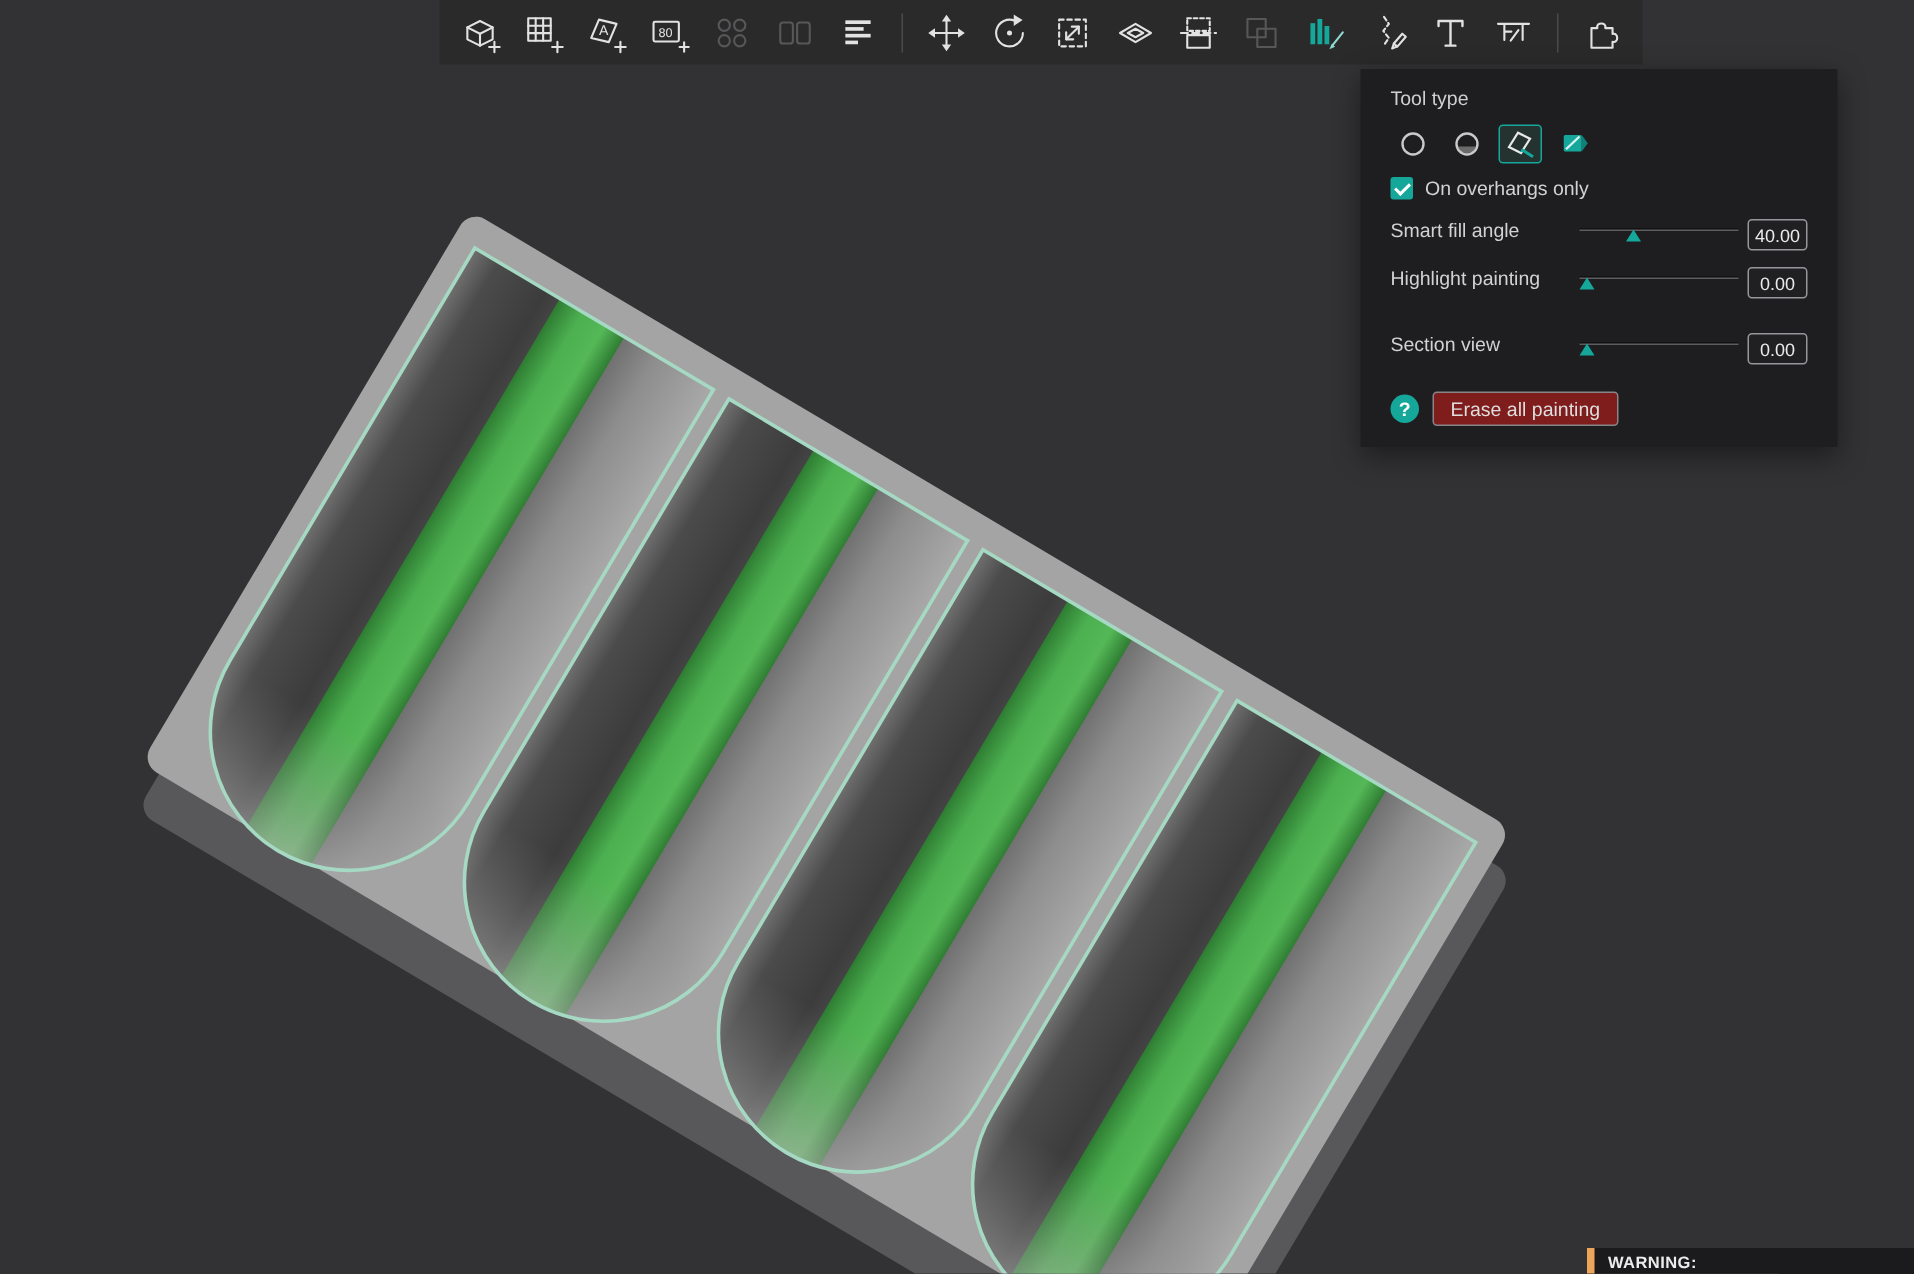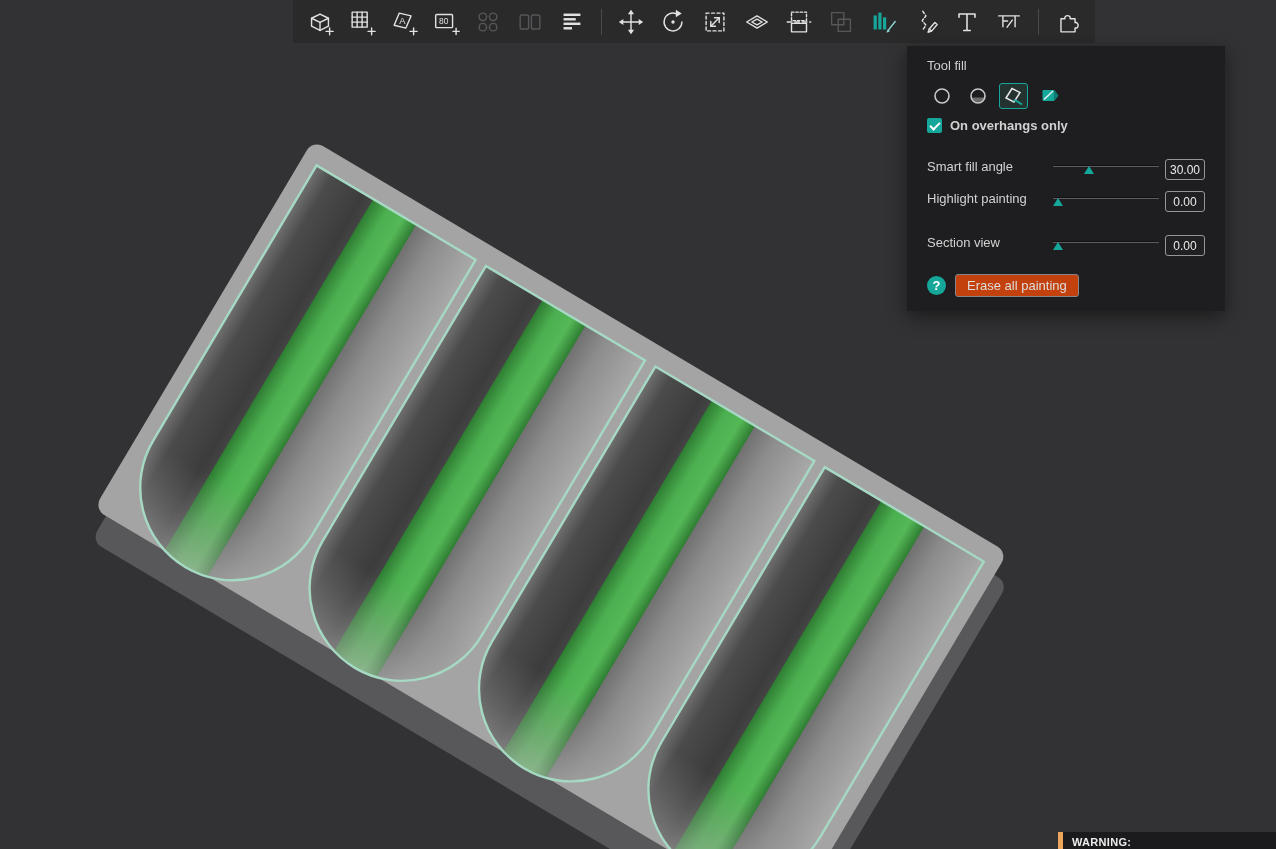--- a/index.html
+++ b/index.html
@@ -26,37 +26,37 @@
   .panel{
     position:absolute;left:907px;top:46px;width:318px;box-sizing:border-box;
     background:#1e1e20;padding:12px 20px 14px;z-index:6;
     box-shadow:0 6px 18px rgba(0,0,0,.45);color:#d2d2d2;font-size:13px;
   }
   .panel-title{color:#cfcfcf;margin-bottom:10px;}
   .tools{display:flex;gap:7px;margin-bottom:9px;}
   .tool{width:27px;height:24px;display:grid;place-items:center;border:1px solid transparent;border-radius:3px;color:#c9c9c9;}
   .tool svg{display:block;}
   .tool.selected{border-color:#16a79b;background:#243230;}
-  .check-row{display:flex;align-items:center;gap:8px;margin-top:8px;margin-bottom:26px;font-weight:bold;}
+  .check-row{display:flex;align-items:center;gap:8px;margin-top:8px;margin-bottom:13px;}
   .checkbox{position:relative;width:15px;height:15px;background:#16a79b;border-radius:2px;flex:none;}
   .checkbox::after{content:"";position:absolute;left:3px;top:3.6px;width:8px;height:4px;
     border-left:2px solid #fff;border-bottom:2px solid #fff;transform:rotate(-45deg);}
   .row{display:flex;align-items:flex-start;margin-bottom:11px;}
   .row.gap-top{margin-top:23px;}
   .row .lbl{width:120px;flex:none;color:#d2d2d2;}
   .slider{position:relative;flex:1;height:15px;margin:0 6px;}
   .track{position:absolute;left:0;right:0;top:6px;height:1px;background:#121214;border-bottom:1px solid #5d5d60;}
   .thumb{position:absolute;top:7px;width:0;height:0;
     border-left:5px solid transparent;border-right:5px solid transparent;border-bottom:8px solid #16a79b;}
   .valbox{width:38px;height:19px;flex:none;border:1px solid #96969a;border-radius:3px;background:#202022;
     color:#eaeaea;font-size:12px;display:grid;place-items:center;}
   .bottom-row{display:flex;align-items:center;gap:9px;margin-top:18px;}
   .help{width:19px;height:19px;border-radius:50%;background:#16a79b;color:#fff;font-size:13px;font-weight:bold;
     display:grid;place-items:center;flex:none;}
-  .erase-btn{border:1px solid #85858a;background:#c2410c;color:#dedede;font-size:13px;
+  .erase-btn{border:1px solid #85858a;background:#7f1d1d;color:#dedede;font-size:13px;
     padding:3px 11px;border-radius:3px;font-family:inherit;}
   
   .toast{position:absolute;left:1058px;top:832px;width:218px;height:46px;background:#1b1b1d;display:flex;z-index:7;}
   .toast-bar{width:5px;background:#eda55c;flex:none;}
   .toast-text{padding:4px 9px;font-size:11px;color:#ececec;font-weight:bold;letter-spacing:.3px;}
 </style>
 </head>
 <body>
 
 <div class="viewport">
@@ -261,21 +261,21 @@
   </div>
   <div class="sep"></div>
   <div class="tbtn">
     <svg width="30" height="30" viewBox="0 0 32 32">
       <path d="M8.5 12.5 h4.2 c-1.2 -4.4 6.8 -4.4 5.6 0 H23.5 v4.2 c4.4 -1.2 4.4 6.8 0 5.6 V26.5 H8.5 Z"></path>
     </svg>
   </div>
 </div>
 
 <div class="panel">
-  <div class="panel-title">Tool fill</div>
+  <div class="panel-title">Tool type</div>
 
   <div class="tools">
     <div class="tool">
       <svg width="22" height="22" viewBox="0 0 22 22">
         <circle cx="11" cy="11" r="7" fill="none" stroke="currentColor" stroke-width="1.6"></circle>
       </svg>
     </div>
     <div class="tool">
       <svg width="22" height="22" viewBox="0 0 22 22">
         <circle cx="11" cy="11" r="7" fill="none" stroke="currentColor" stroke-width="1.6"></circle>
@@ -302,21 +302,21 @@
     <span class="checkbox"></span>
     <span>On overhangs only</span>
   </div>
 
   <div class="row">
     <span class="lbl">Smart fill angle</span>
     <span class="slider">
       <span class="track"></span>
       <span class="thumb" style="left: calc(34% - 5px);"></span>
     </span>
-    <span class="valbox">30.00</span>
+    <span class="valbox">40.00</span>
   </div>
 
   <div class="row">
     <span class="lbl">Highlight painting</span>
     <span class="slider">
       <span class="track"></span>
       <span class="thumb" style="left: calc(5% - 5px);"></span>
     </span>
     <span class="valbox">0.00</span>
   </div>

